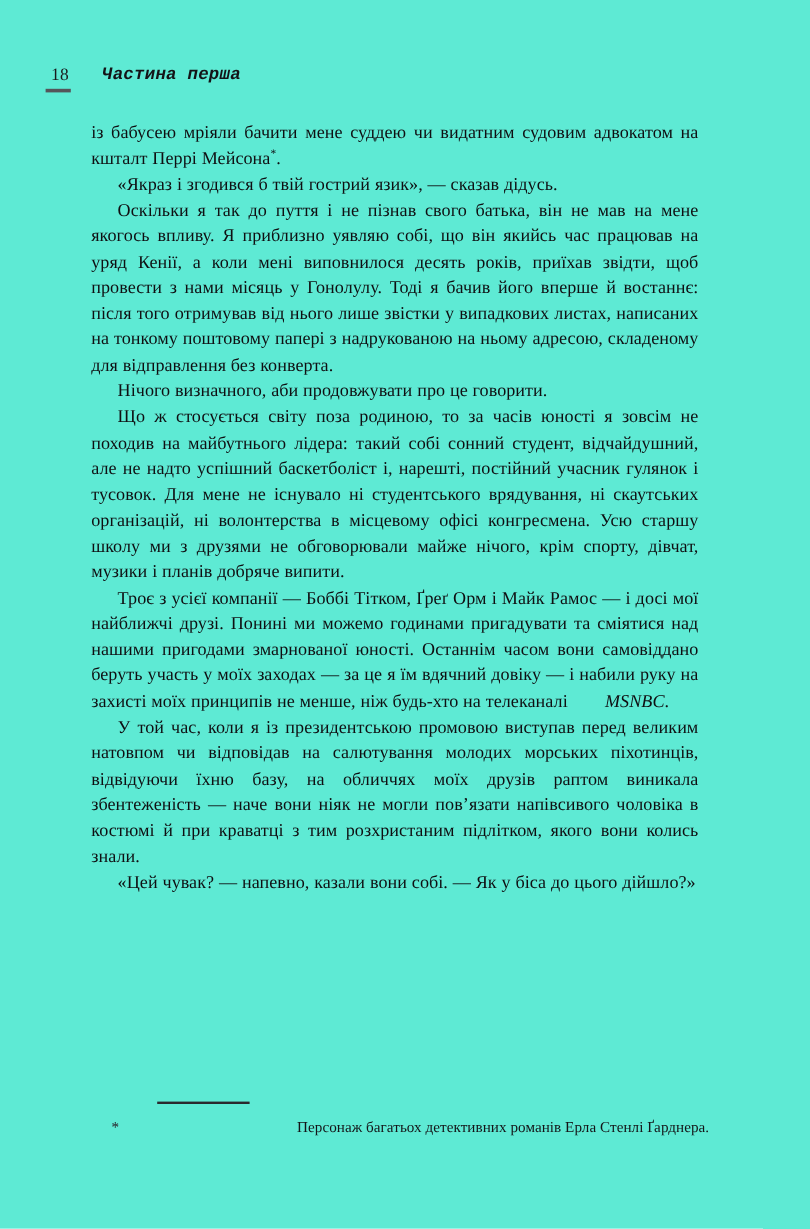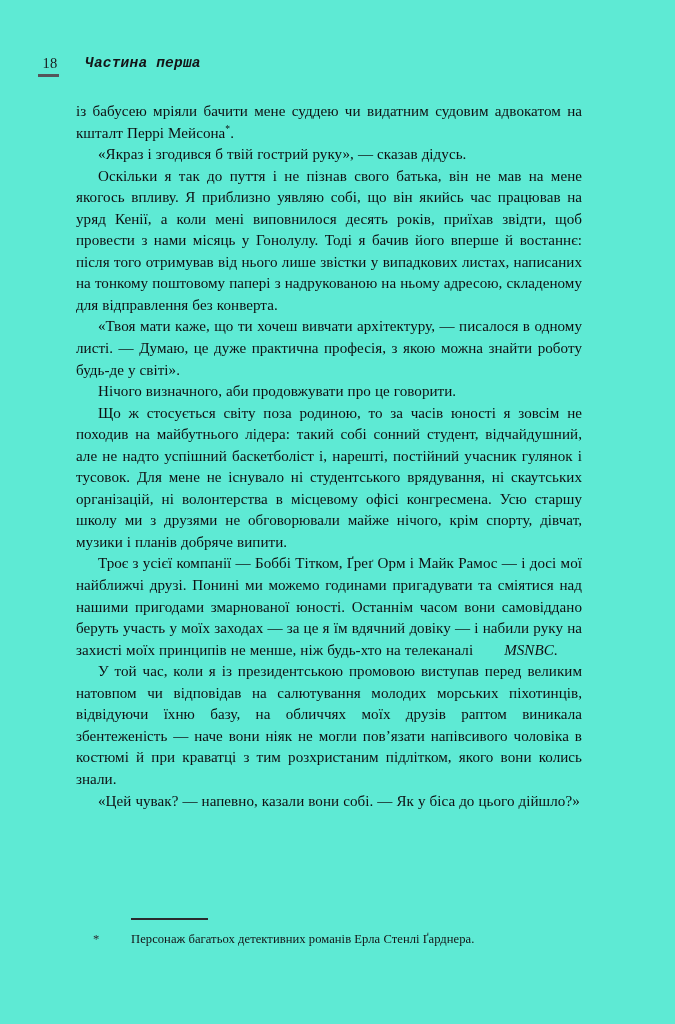--- a/index.html
+++ b/index.html
@@ -112,38 +112,38 @@
     width: 46px;
     flex: 0 0 46px;
     padding-left: 8px;
     box-sizing: border-box;
     color: #2b2b30;
   }
   .footnote-text {
     flex: 1 1 auto;
     color: #141417;
     letter-spacing: 0.05px;
+    text-align: right;
   }
 </style>
 </head>
 <body>
 
 <div class="page">
 
   <div class="running-head">
     <div class="folio">18</div>
     <div class="folio-rule"></div>
     <div class="head-title">Частина перша</div>
   </div>
 
   <div class="text-column">
       <p class="para no-indent"><span>із бабусею мріяли бачити мене суддею чи видатним судовим адво­катом на кшталт Перрі Мейсона</span><sup class="fn-mark">*</sup><span>.</span></p>
-      <p class="para"><span>«Якраз і згодився б твій гострий руку», — сказав дідусь.</span></p>
+      <p class="para"><span>«Якраз і згодився б твій гострий язик», — сказав дідусь.</span></p>
       <p class="para"><span>Оскільки я так до пуття і не пізнав свого батька, він не мав на мене якогось впливу. Я приблизно уявляю собі, що він якийсь час працю­вав на уряд Кенії, а коли мені виповнилося десять років, приїхав звід­ти, щоб провести з нами місяць у Гонолулу. Тоді я бачив його вперше й востаннє: після того отримував від нього лише звістки у випадкових листах, написаних на тонкому поштовому папері з надрукованою на ньому адресою, складеному для відправлення без конверта.</span></p>
-      <p class="para"><span>«Твоя мати каже, що ти хочеш вивчати архітектуру, — писалося в одному листі. — Думаю, це дуже практична професія, з якою мож­на знайти роботу будь-де у світі».</span></p>
       <p class="para"><span>Нічого визначного, аби продовжувати про це говорити.</span></p>
       <p class="para"><span>Що ж стосується світу поза родиною, то за часів юності я зов­сім не походив на майбутнього лідера: такий собі сонний студент, відчайдушний, але не надто успішний баскетболіст і, нарешті, постійний учасник гулянок і тусовок. Для мене не існувало ні сту­дентського врядування, ні скаутських організацій, ні волонтерства в місцевому офісі конгресмена. Усю старшу школу ми з друзями не обговорювали майже нічого, крім спорту, дівчат, музики і планів добряче випити.</span></p>
       <p class="para"><span>Троє з усієї компанії — Боббі Тітком, Ґреґ Орм і Майк Рамос — і досі мої найближчі друзі. Понині ми можемо годинами прига­дувати та сміятися над нашими пригодами змарнованої юності. Останнім часом вони самовіддано беруть участь у моїх заходах — за це я їм вдячний довіку — і набили руку на захисті моїх принципів не менше, ніж будь-хто на телеканалі </span><span class="ital">MSNBC</span><span>.</span></p>
       <p class="para"><span>У той час, коли я із президентською промовою виступав перед великим натовпом чи відповідав на салютування молодих морських піхотинців, відвідуючи їхню базу, на обличчях моїх друзів раптом виникала збентеженість — наче вони ніяк не могли пов’язати на­півсивого чоловіка в костюмі й при краватці з тим розхристаним підлітком, якого вони колись знали.</span></p>
       <p class="para"><span>«Цей чувак? — напевно, казали вони собі. — Як у біса до цього дійшло?»</span></p>
     </div>
 
   <div class="footnote-block">
     <div class="footnote-rule"></div>
     <div class="footnote-row">

